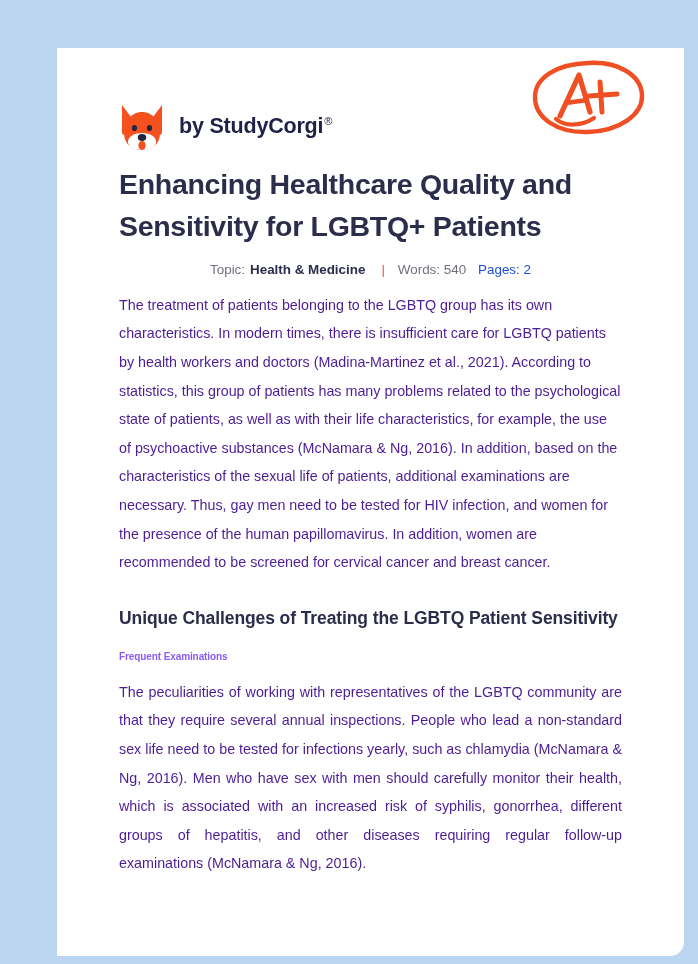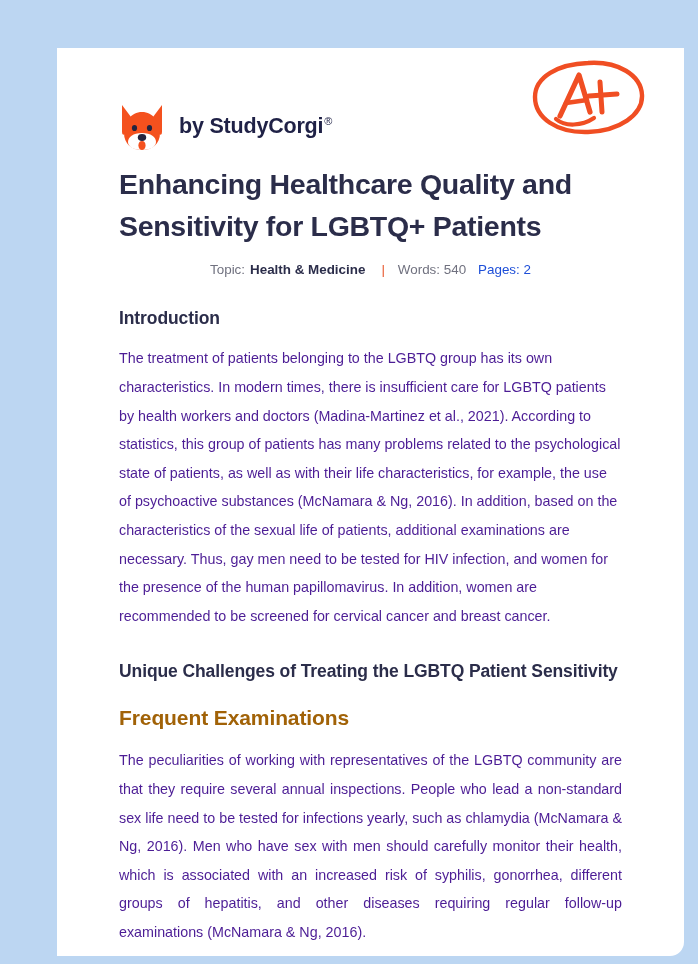--- a/index.html
+++ b/index.html
@@ -112,23 +112,23 @@
   .h-sec {
     margin: 30px 0 0 0;
     font-size: 17.5px;
     font-weight: bold;
     color: #2b2d4a;
     line-height: 1.35;
     letter-spacing: -0.1px;
   }
   .h-sub {
     margin: 20px 0 0 0;
-    font-size: 21px;
-    font-weight: bold;
-    color: #a16207;
+    font-size: 10px;
+    font-weight: bold;
+    color: #8b5cf6;
     line-height: 1.35;
     letter-spacing: -0.1px;
   }
 
   
   .body-par {
     margin: 14px 0 0 0;
     font-size: 14.3px;
     line-height: 2.0;
     color: #4c1d95;
@@ -182,21 +182,20 @@
   <h1 class="doc-title">Enhancing Healthcare Quality and Sensitivity for LGBTQ+ Patients</h1>
 
   <div class="doc-meta">
     <span class="meta-label">Topic:</span>
     <span class="meta-topic-value">Health &amp; Medicine</span>
     <span class="meta-sep">|</span>
     <span class="meta-words">Words: 540</span>
     <span class="meta-pages">Pages: 2</span>
   </div>
 
-  <h2 class="h-sec">Introduction</h2>
   <p class="body-par ragged">The treatment of patients belonging to the LGBTQ group has its own characteristics. In modern times, there is insufficient care for LGBTQ patients by health workers and doctors (Madina-Martinez et al., 2021). According to statistics, this group of patients has many problems related to the psychological state of patients, as well as with their life characteristics, for example, the use of psychoactive substances (McNamara &amp; Ng, 2016). In addition, based on the characteristics of the sexual life of patients, additional examinations are necessary. Thus, gay men need to be tested for HIV infection, and women for the presence of the human papillomavirus. In addition, women are recommended to be screened for cervical cancer and breast cancer.</p>
 
   <h2 class="h-sec">Unique Challenges of Treating the LGBTQ Patient Sensitivity</h2>
 
   <h3 class="h-sub">Frequent Examinations</h3>
   <p class="body-par justified">The peculiarities of working with representatives of the LGBTQ community are that they require several annual inspections. People who lead a non-standard sex life need to be tested for infections yearly, such as chlamydia (McNamara &amp; Ng, 2016). Men who have sex with men should carefully monitor their health, which is associated with an increased risk of syphilis, gonorrhea, different groups of hepatitis, and other diseases requiring regular follow-up examinations (McNamara &amp; Ng, 2016).</p>
 
 </div>
 
 </body></html>

